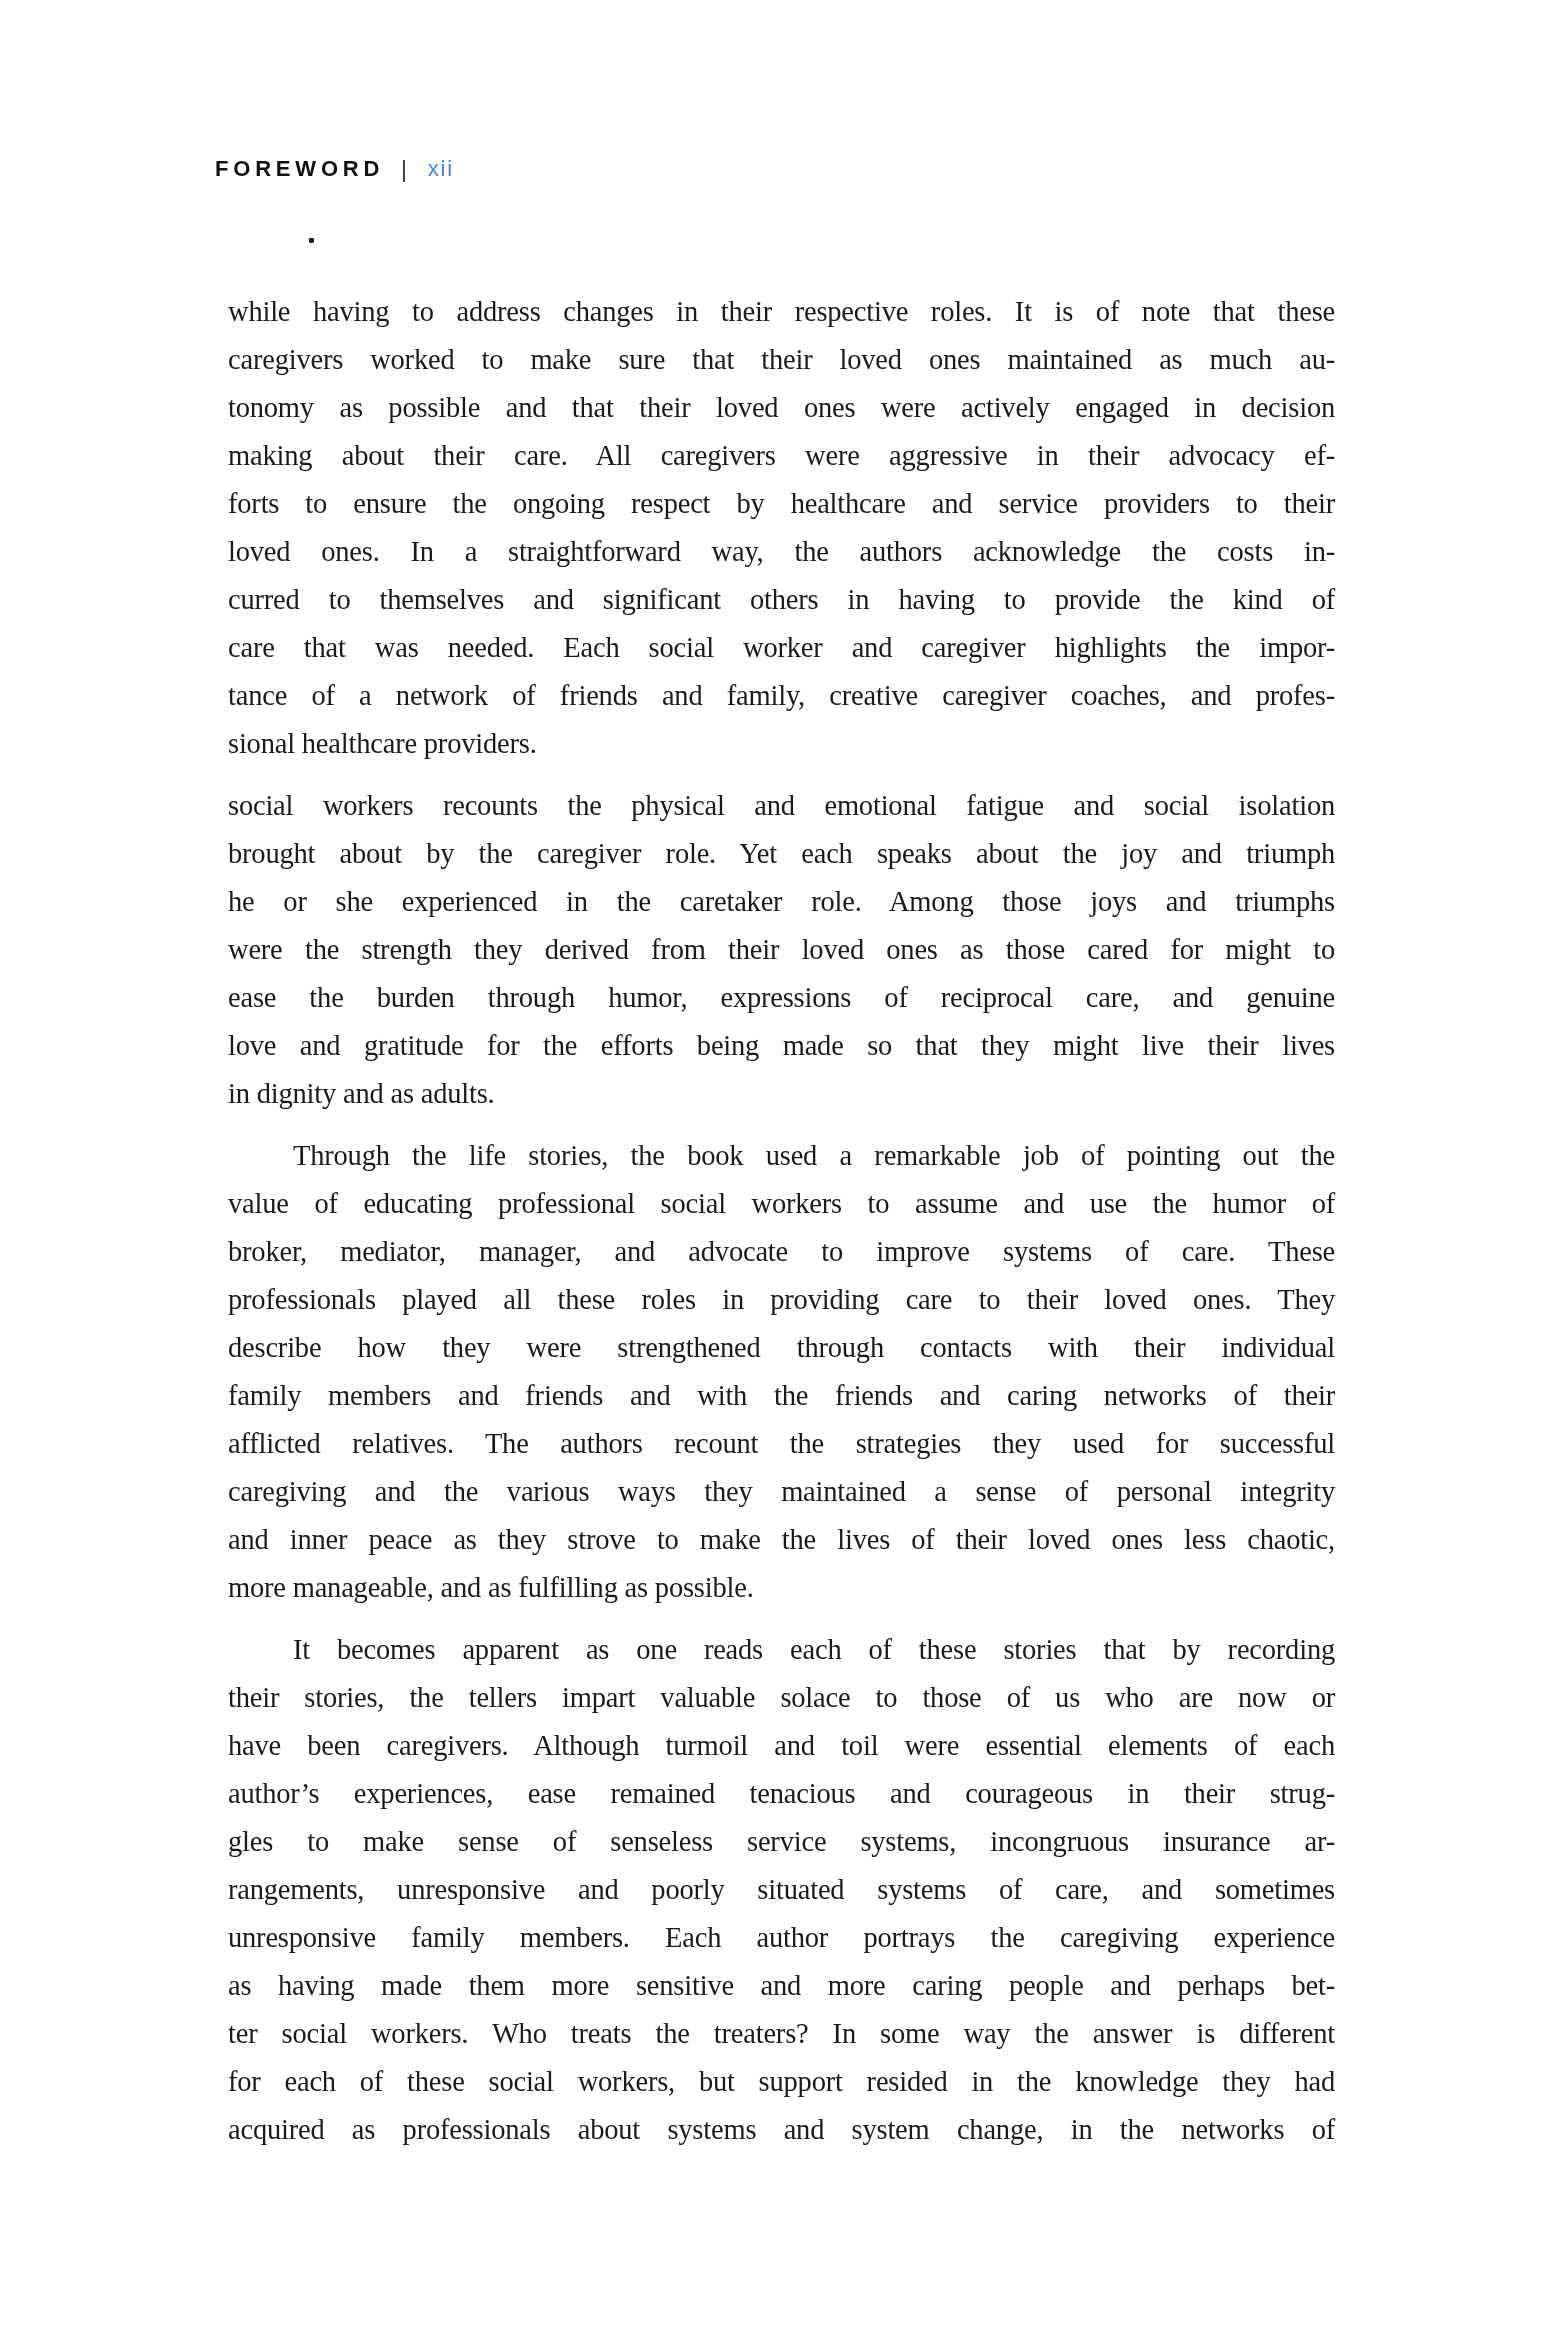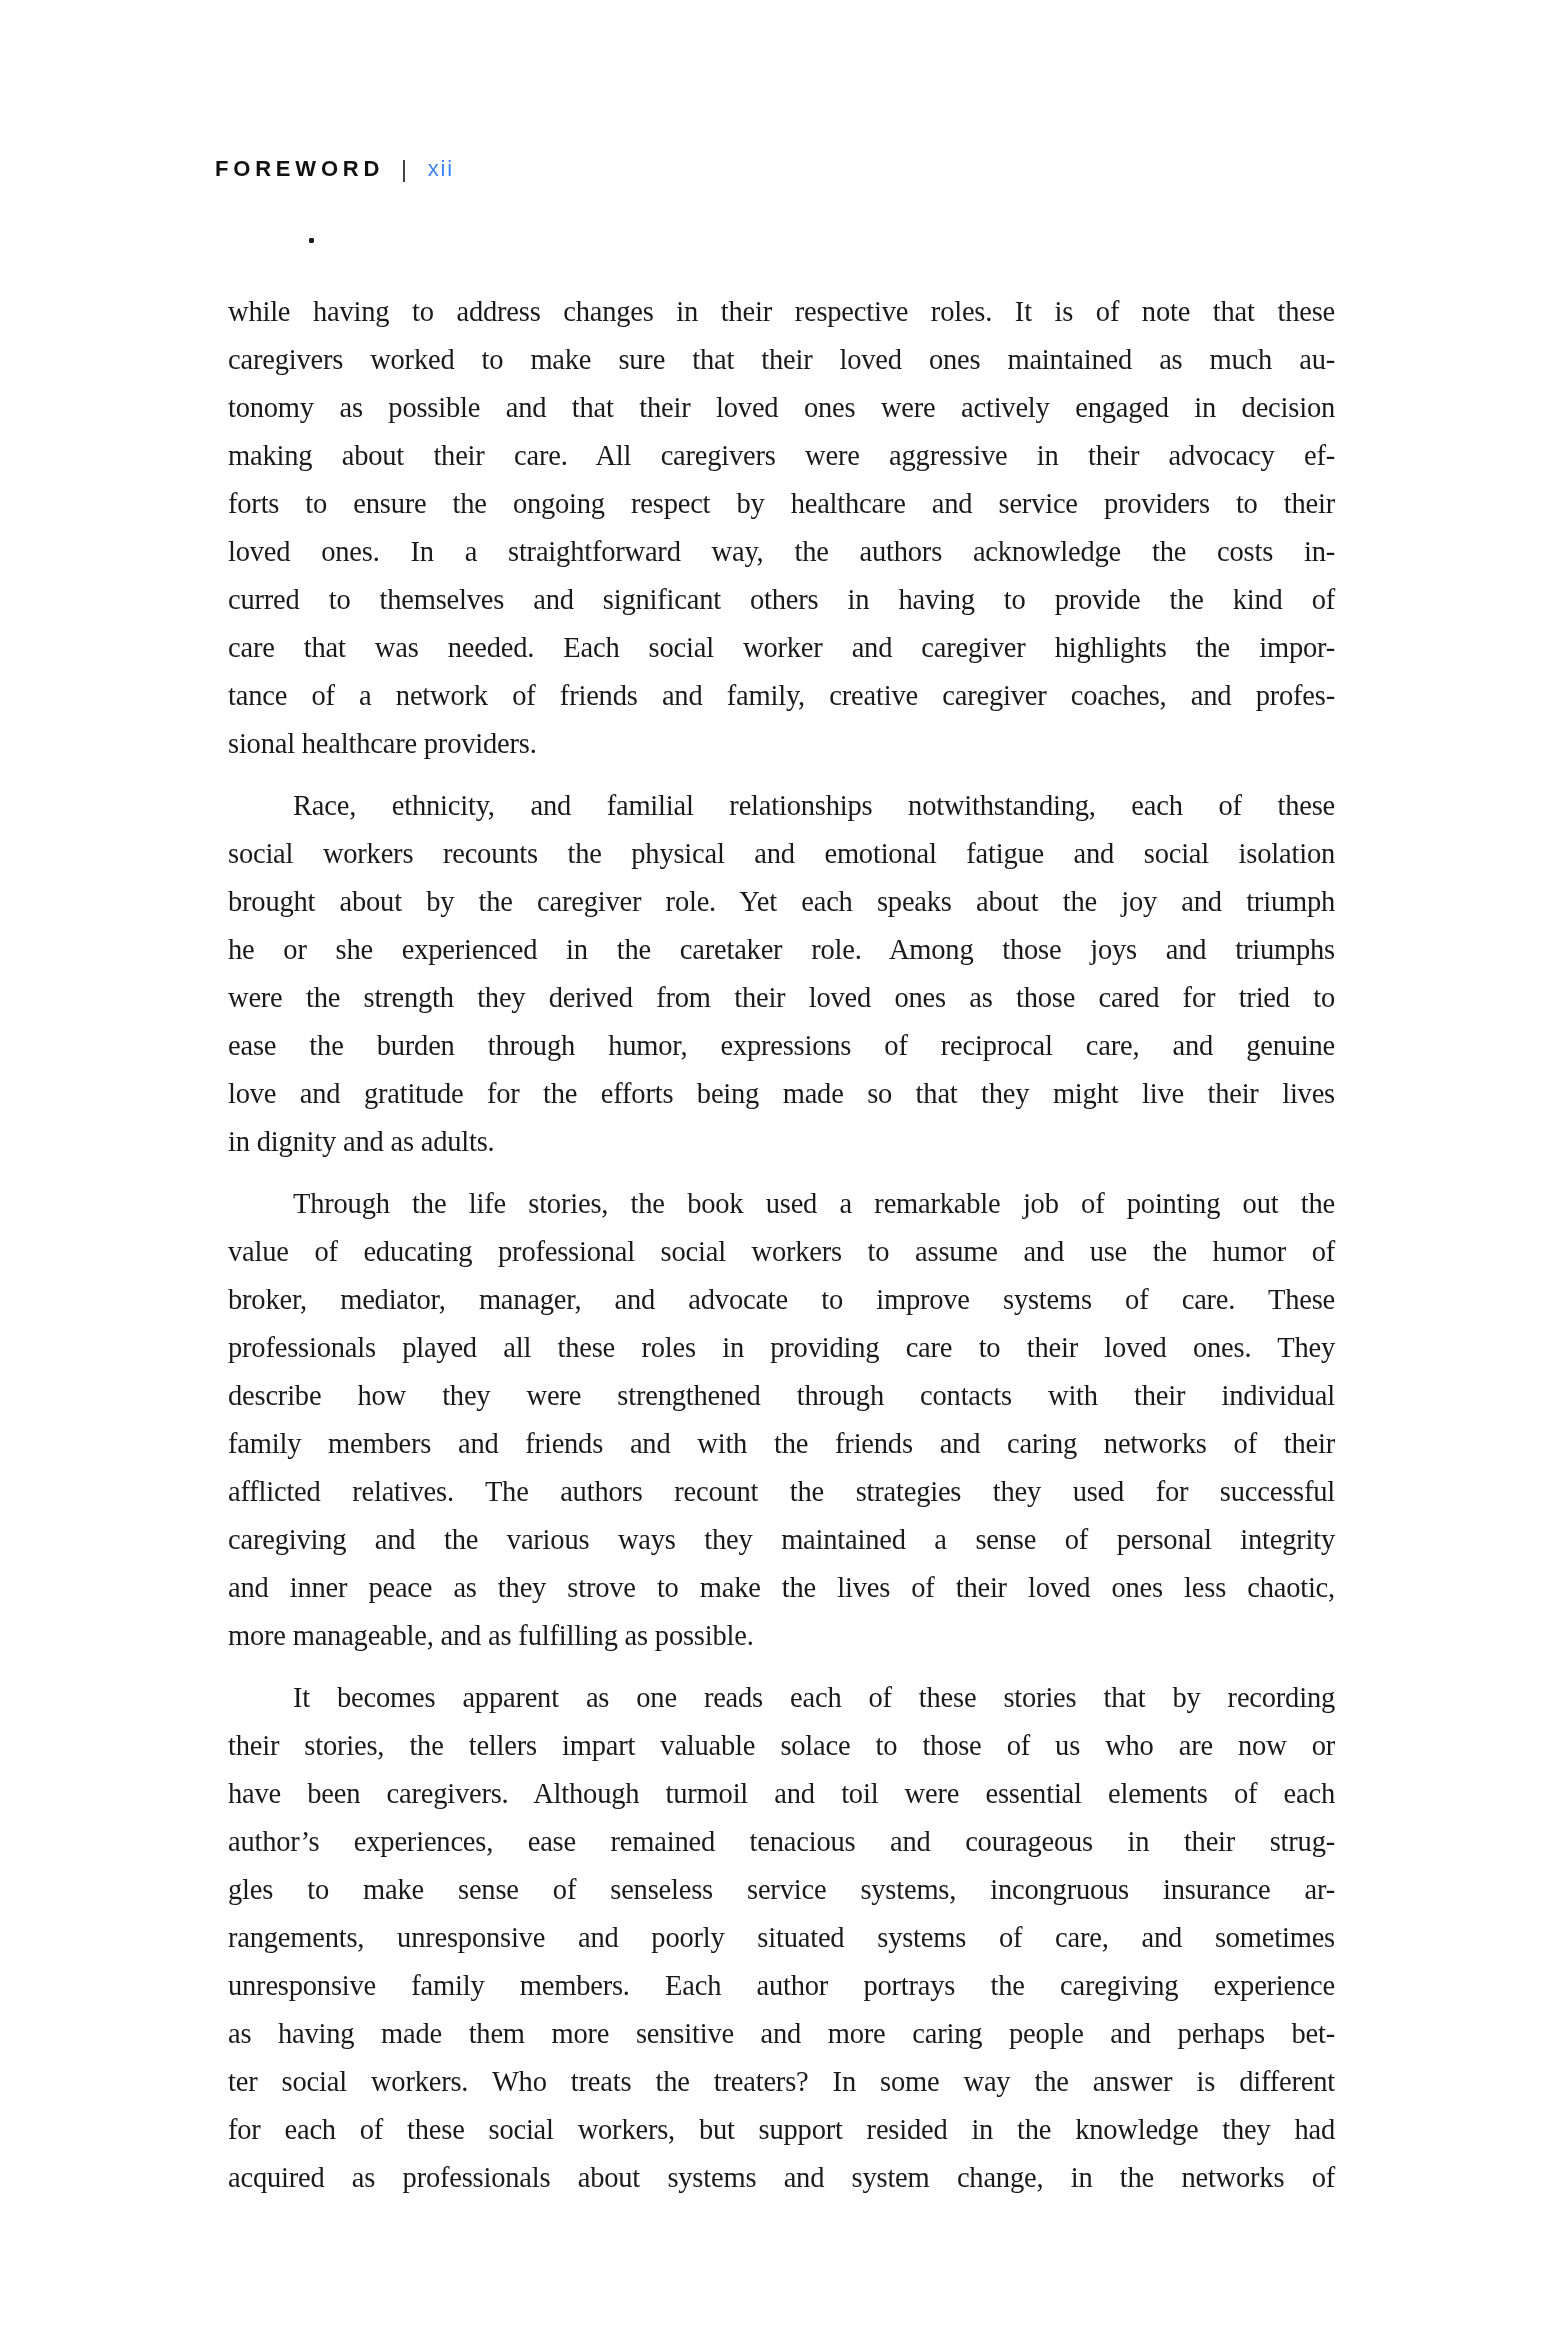--- a/index.html
+++ b/index.html
@@ -98,25 +98,24 @@
         <div class="line">tonomy as possible and that their loved ones were actively engaged in decision</div>
         <div class="line">making about their care. All caregivers were aggressive in their advocacy ef-</div>
         <div class="line">forts to ensure the ongoing respect by healthcare and service providers to their</div>
         <div class="line">loved ones. In a straightforward way, the authors acknowledge the costs in-</div>
         <div class="line">curred to themselves and significant others in having to provide the kind of</div>
         <div class="line">care that was needed. Each social worker and caregiver highlights the impor-</div>
         <div class="line">tance of a network of friends and family, creative caregiver coaches, and profes-</div>
         <div class="line para-last">sional healthcare providers.</div>
       </div>
       <div class="paragraph">
-        <div class="line indent">Race, ethnicity, and familial relationships notwithstanding, each of these</div>
         <div class="line">social workers recounts the physical and emotional fatigue and social isolation</div>
         <div class="line">brought about by the caregiver role. Yet each speaks about the joy and triumph</div>
         <div class="line">he or she experienced in the caretaker role. Among those joys and triumphs</div>
-        <div class="line">were the strength they derived from their loved ones as those cared for tried to</div>
+        <div class="line">were the strength they derived from their loved ones as those cared for might to</div>
         <div class="line">ease the burden through humor, expressions of reciprocal care, and genuine</div>
         <div class="line">love and gratitude for the efforts being made so that they might live their lives</div>
         <div class="line para-last">in dignity and as adults.</div>
       </div>
       <div class="paragraph">
         <div class="line indent">Through the life stories, the book used a remarkable job of pointing out the</div>
         <div class="line">value of educating professional social workers to assume and use the humor of</div>
         <div class="line">broker, mediator, manager, and advocate to improve systems of care. These</div>
         <div class="line">professionals played all these roles in providing care to their loved ones. They</div>
         <div class="line">describe how they were strengthened through contacts with their individual</div>

